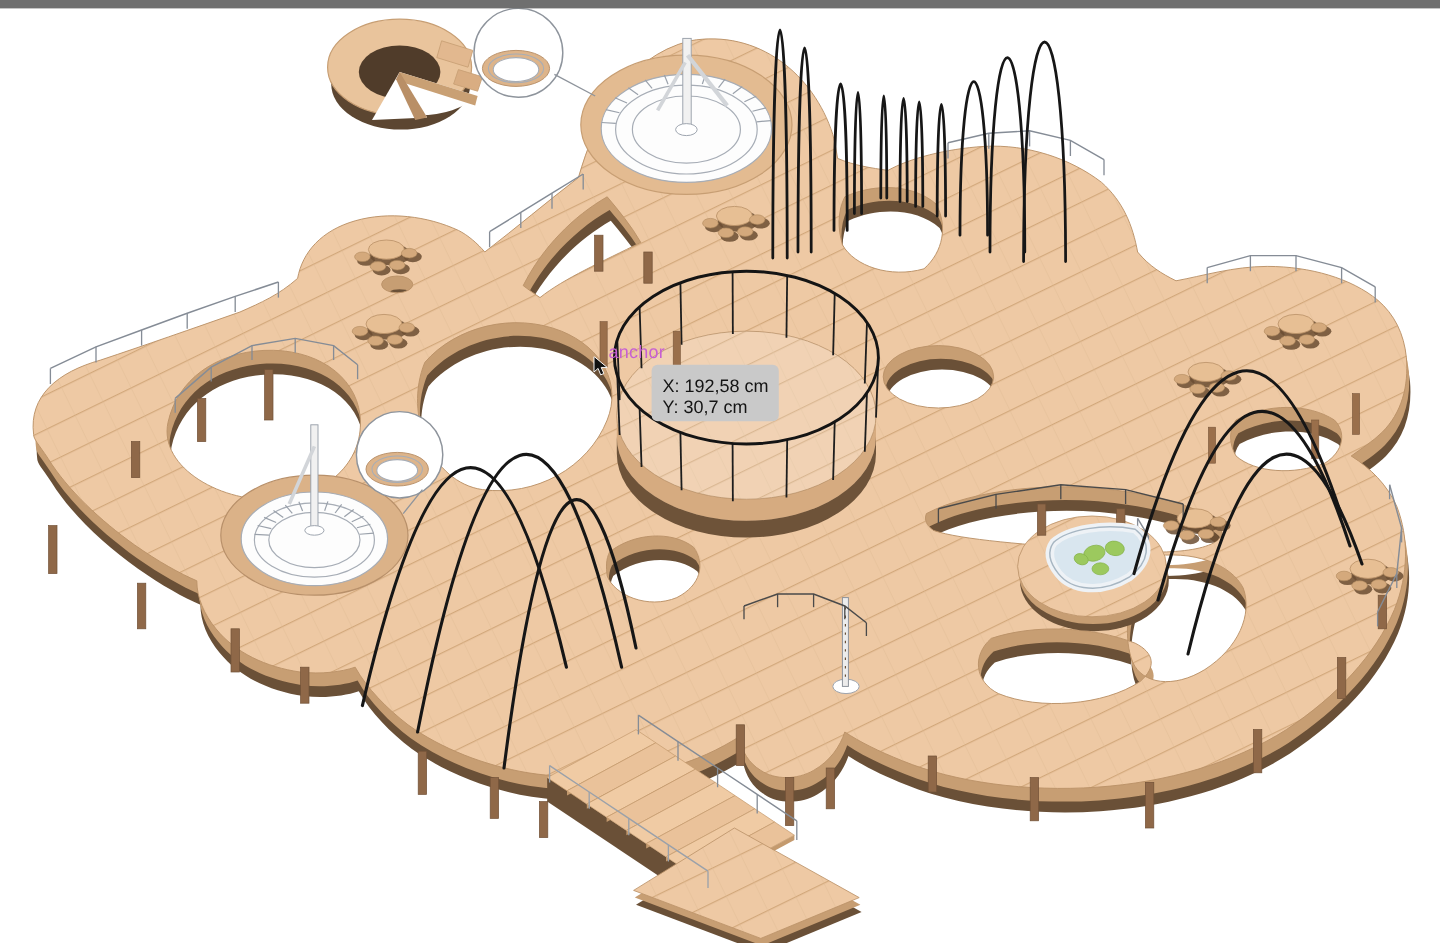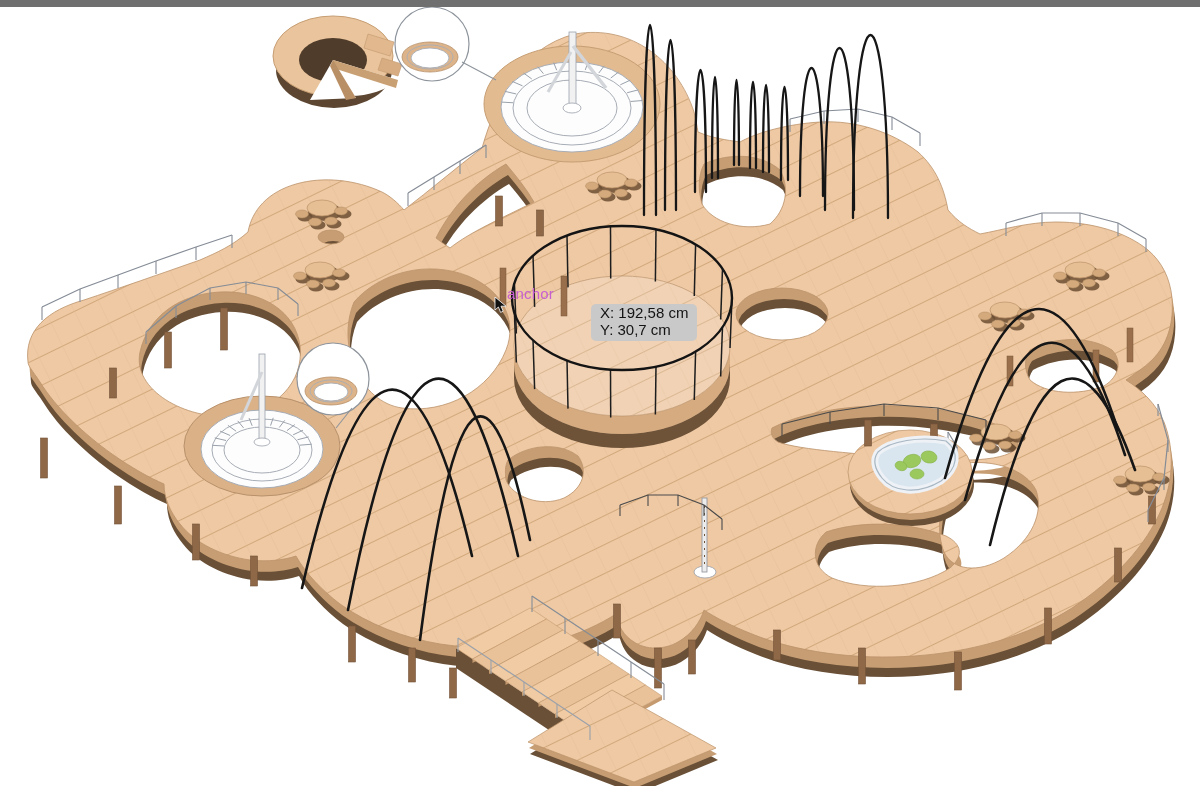--- a/index.html
+++ b/index.html
@@ -4,22 +4,22 @@
 <style>
   html,body{margin:0;padding:0;background:#ffffff;}
   body{width:1200px;height:786px;overflow:hidden;position:relative;
        font-family:"Liberation Sans","DejaVu Sans",sans-serif;}
   .viewport{position:absolute;inset:0;background:#ffffff;}
   .topbar{position:absolute;left:0;top:0;width:1200px;height:7px;background:#6f6f6f;}
   #scene{position:absolute;left:0;top:0;}
   .anchor-label{position:absolute;left:507px;top:285px;font-size:15px;font-weight:400;
                 letter-spacing:.2px;color:#c75fd3;user-select:none;}
   .coord-tooltip{position:absolute;left:543px;top:304px;background:rgba(201,201,201,.96);
-                 border-radius:5px;padding:0 9px 3px 9px;color:#141414;font-size:15px;
-                 line-height:17px;white-space:nowrap;margin-left:48px;}
+                 border-radius:5px;padding:10px 9px 3px 9px;color:#141414;font-size:15px;
+                 line-height:17px;white-space:nowrap;}
   .coord-tooltip div{white-space:nowrap;}
   .cursor{position:absolute;left:494px;top:297px;}
 </style>
 </head>
 <body>
 
 <div class="viewport">
 
 <svg id="scene" width="1200" height="786" viewBox="0 0 1200 786">
   <defs>

